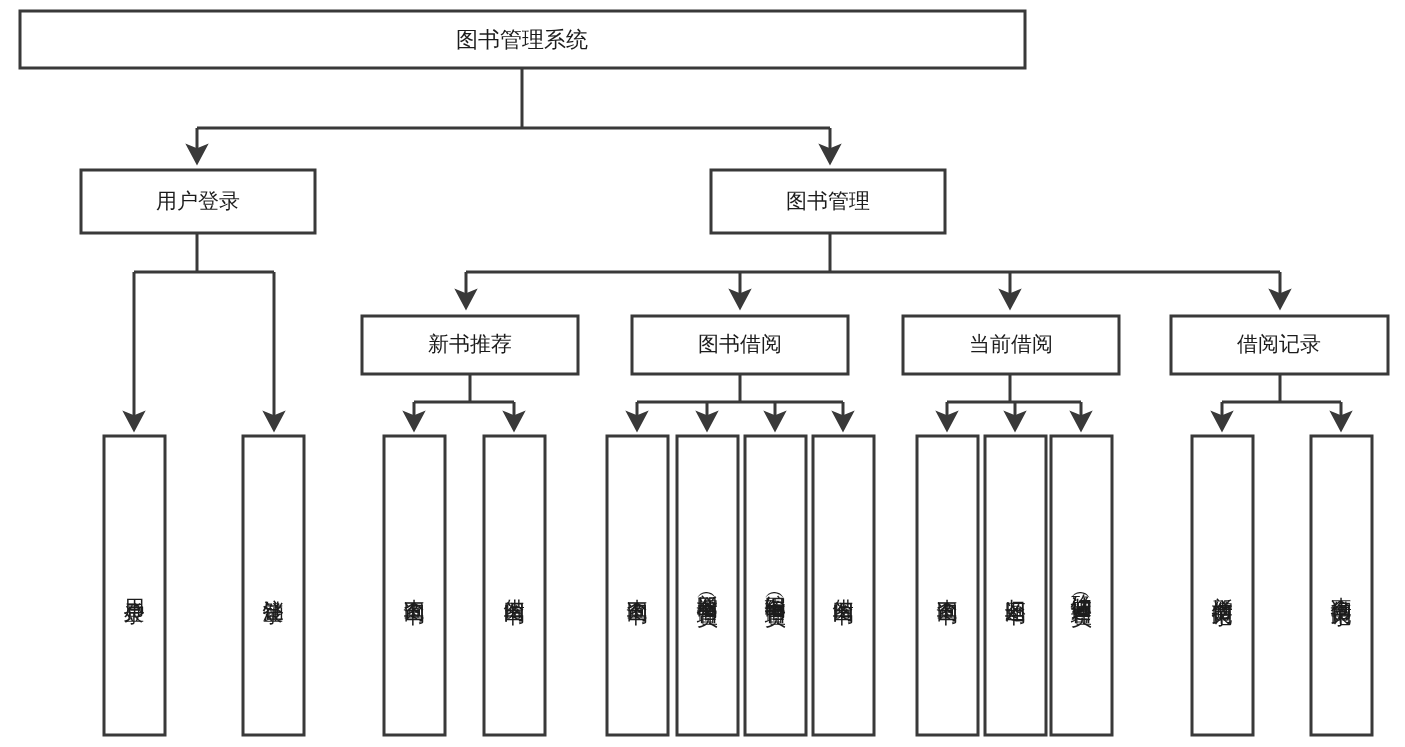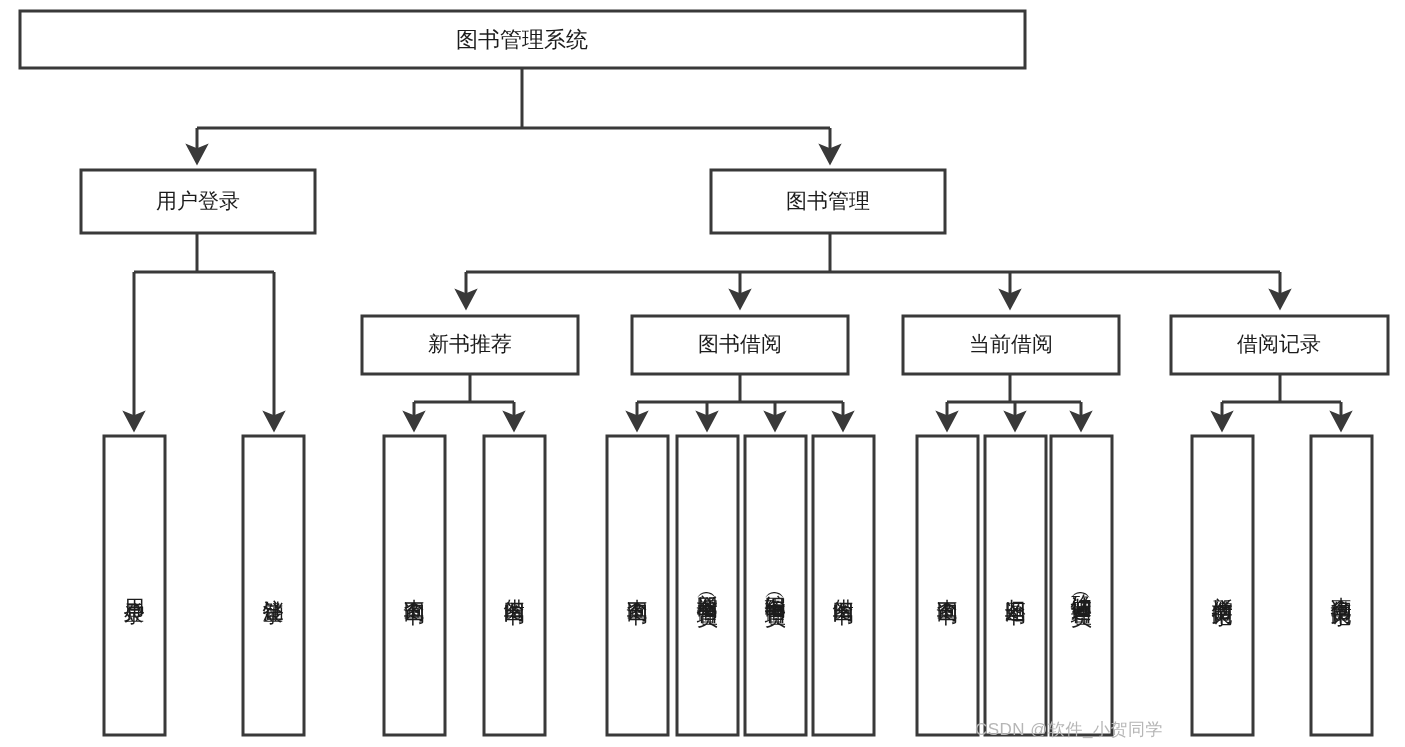--- a/index.html
+++ b/index.html
@@ -182,15 +182,14 @@
   <div class="vlabel" style="left:745px; top:436px; width:61px; height:299px;">编辑图书（管理员）</div>
   <div class="vlabel" style="left:813px; top:436px; width:61px; height:299px;">借阅图书</div>
 
   <div class="vlabel" style="left:917px; top:436px; width:61px; height:299px;">查询图书</div>
   <div class="vlabel" style="left:985px; top:436px; width:61px; height:299px;">归还图书</div>
   <div class="vlabel" style="left:1051px; top:436px; width:61px; height:299px;">确认归还（管理员）</div>
 
   <div class="vlabel" style="left:1192px; top:436px; width:61px; height:299px;">新增借阅记录</div>
   <div class="vlabel" style="left:1311px; top:436px; width:61px; height:299px;">查询借阅记录</div>
 
-  <div id="watermark">CSDN @软件_小贺同学</div>
 
 </div>
 
 </body></html>

